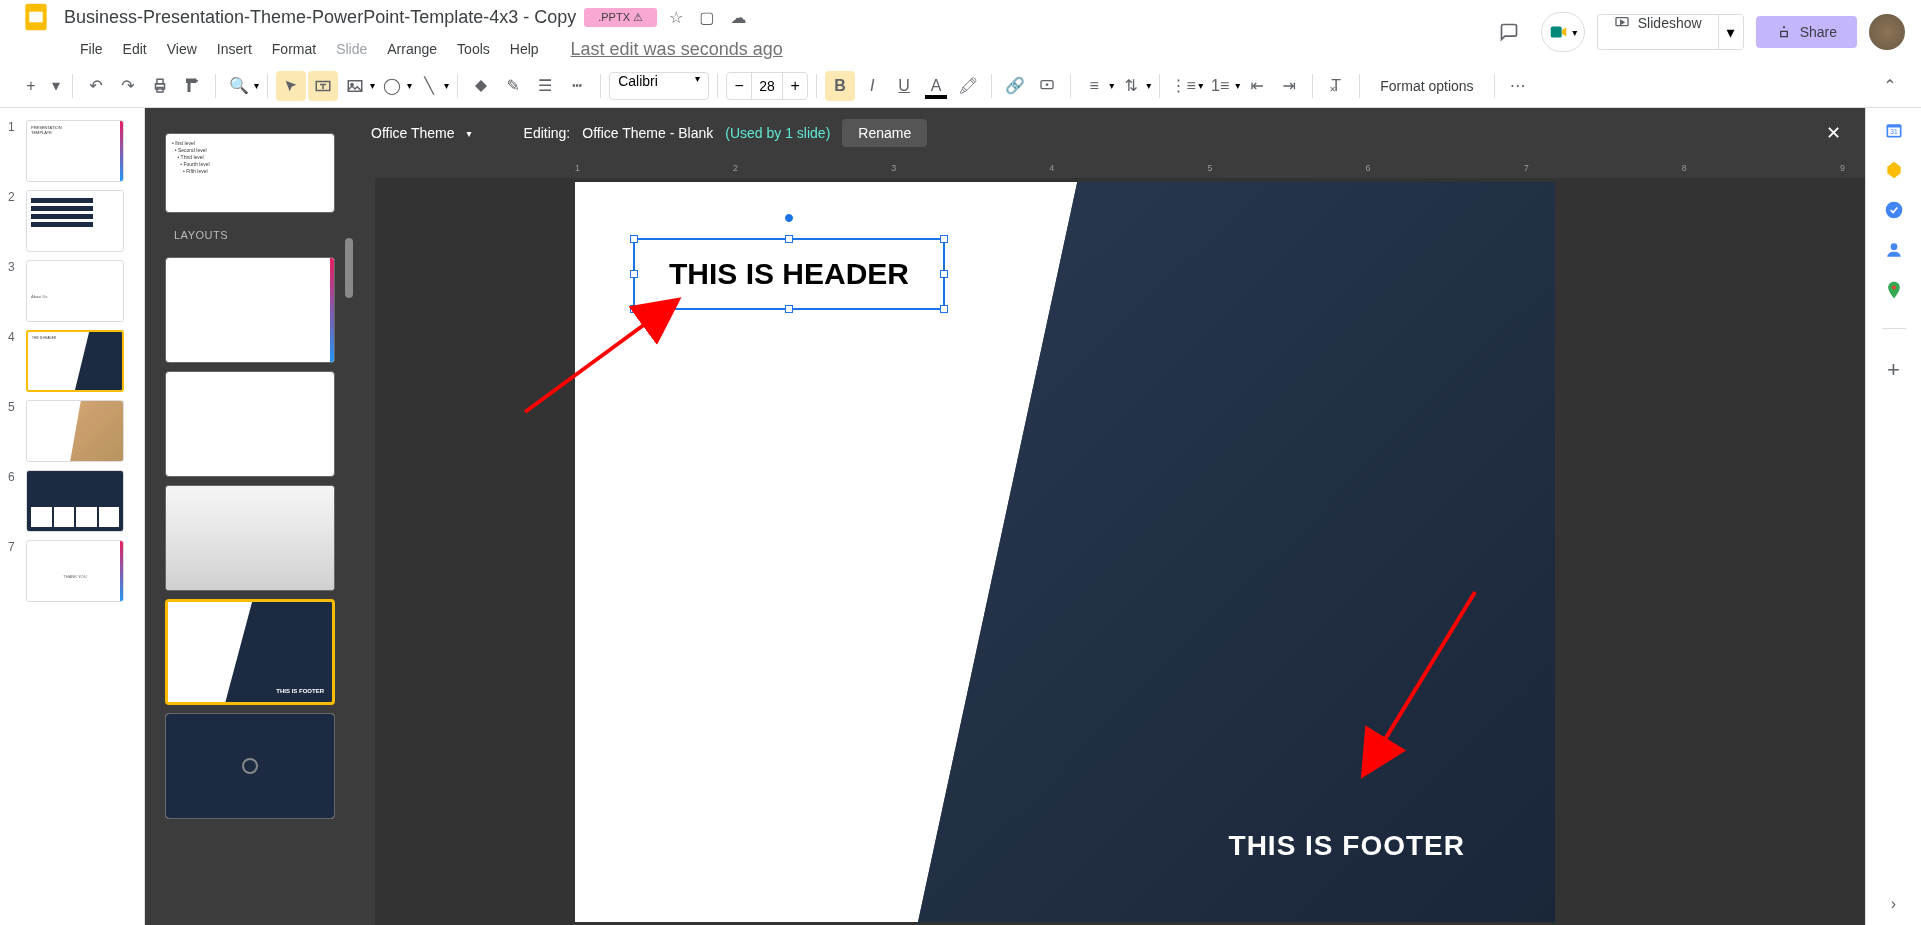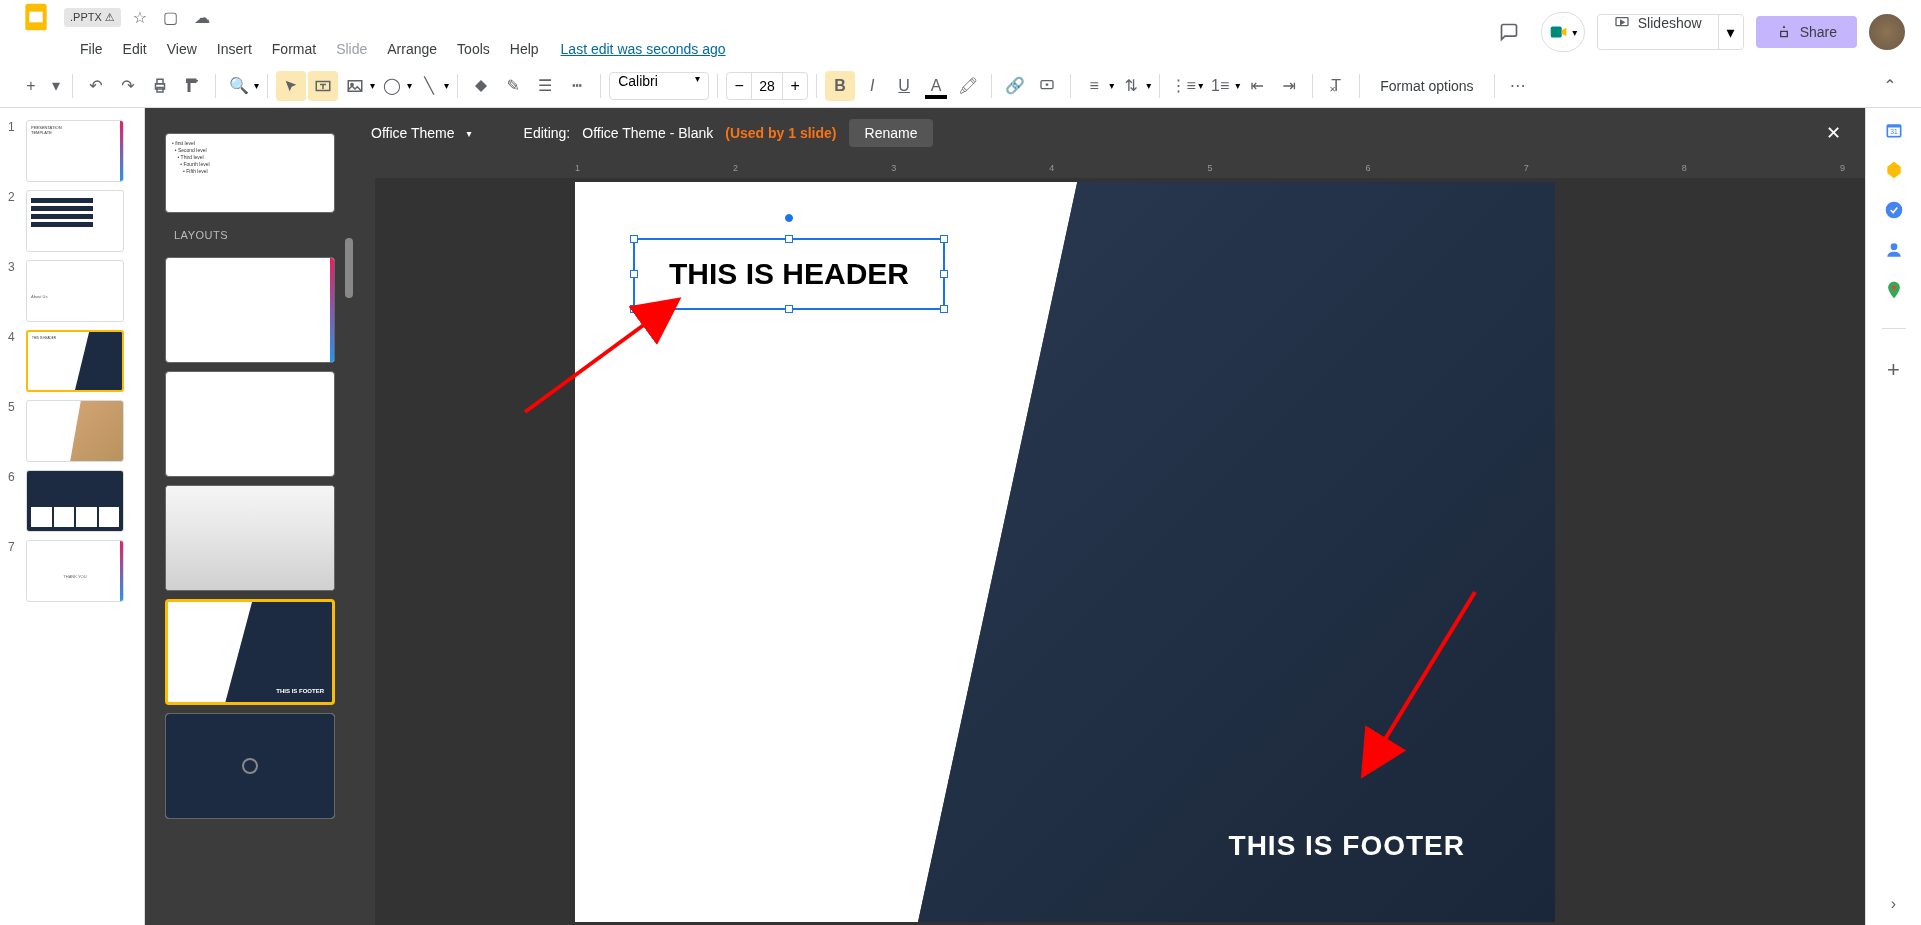--- a/index.html
+++ b/index.html
@@ -2,27 +2,27 @@
 <html><head>
 <meta charset="utf-8">
 <style>
 * { margin: 0; padding: 0; box-sizing: border-box; }
 body { font-family: Arial, sans-serif; background: #fff; overflow: hidden; }
 
 .titlebar { display: flex; align-items: center; padding: 8px 16px; gap: 8px; height: 34px; }
 .logo { width: 40px; height: 40px; display: flex; align-items: center; justify-content: center; }
 .logo svg { width: 32px; height: 32px; }
 .title-text { font-size: 18px; color: #3c4043; }
-.pptx-badge { background: #e5e5e5; color: #3c4043; font-size: 11px; padding: 3px 6px; border-radius: 3px; font-weight: 500; }
+.pptx-badge { background: #f9a8d4; color: #3c4043; font-size: 11px; padding: 3px 14px; border-radius: 3px; font-weight: 500; }
 .title-icon { color: #5f6368; cursor: pointer; padding: 4px; }
 
 .menubar { display: flex; align-items: center; padding: 0 16px 0 72px; height: 30px; gap: 4px; }
 .menu-item { padding: 4px 8px; font-size: 14px; color: #3c4043; cursor: pointer; border-radius: 4px; }
 .menu-item.disabled { color: #9aa0a6; }
-.last-edit { font-size: 14px; color: #0369a1; text-decoration: underline; margin-left: 10px; cursor: pointer; }
+.last-edit { font-size: 18px; color: #737373; text-decoration: underline; margin-left: 20px; cursor: pointer; }
 
 .header-right { position: absolute; right: 16px; top: 12px; display: flex; align-items: center; gap: 12px; }
 .header-btn { width: 40px; height: 40px; border-radius: 50%; display: flex; align-items: center; justify-content: center; cursor: pointer; color: #5f6368; }
 .meet-btn { width: 44px; height: 40px; border-radius: 20px; border: 1px solid #dadce0; display: flex; align-items: center; justify-content: center; cursor: pointer; position: relative; }
 .slideshow-btn { display: flex; align-items: center; border: 1px solid #dadce0; border-radius: 4px; height: 36px; }
 .slideshow-main { padding: 0 16px; display: flex; align-items: flex-start; gap: 8px; font-size: 14px; color: #3c4043; border-right: 1px solid #dadce0; height: 100%; }
 .slideshow-arrow { padding: 0 8px; }
 .share-btn { background: #c4b5fd; color: #3c4043; padding: 8px 20px; border-radius: 4px; font-size: 14px; font-weight: 500; display: flex; align-items: center; gap: 8px; cursor: pointer; }
 .avatar { width: 36px; height: 36px; border-radius: 50%; background: #888; background-image: radial-gradient(#8b7355, #6b5a45); }
 
@@ -50,21 +50,21 @@
 .theme-panel { width: 210px; background: #3c3c3c; color: #fff; overflow-y: auto; padding: 13px; position: relative; }
 .theme-header { padding: 12px 16px; font-size: 14px; }
 .theme-layouts-label { padding: 8px 16px; font-size: 11px; letter-spacing: 0.5px; color: #bbb; }
 .layout-thumb { width: 170px; height: 106px; margin: 8px auto; background: #fff; border: 1px solid #666; border-radius: 4px; display: block; position: relative; overflow: hidden; }
 .layout-thumb.selected { border: 3px solid #fbbc04; }
 .theme-scrollbar { position: absolute; right: 2px; top: 130px; width: 8px; height: 60px; background: #888; border-radius: 4px; }
 
 .editor-area { flex: 1; background: #3c3c3c; display: flex; flex-direction: column; }
 .editing-bar { background: #3c3c3c; color: #fff; padding: 10px 16px; display: flex; align-items: center; gap: 12px; font-size: 14px; }
 .editing-label { color: #ffffff; }
-.used-by { color: #f97316; font-weight: bold; }
+.used-by { color: #5eead4; }
 .rename-btn { background: #555; border: none; color: #fff; padding: 6px 16px; border-radius: 4px; cursor: pointer; font-size: 14px; }
 .close-editing { margin-left: auto; color: #fff; cursor: pointer; font-size: 18px; padding: 4px 8px; }
 
 .canvas-wrap { flex: 1; display: flex; position: relative; }
 .vruler { width: 20px; background: #3c3c3c; }
 .canvas-main { flex: 1; position: relative; background: #333; }
 .hruler { height: 20px; background: #3c3c3c; position: relative; }
 .hruler-marks { position: absolute; left: 200px; right: 20px; height: 100%; display: flex; justify-content: space-between; align-items: center; color: #999; font-size: 9px; }
 
 .slide-canvas { position: absolute; left: 200px; top: 24px; width: 980px; height: 740px; background: #fff; }
@@ -89,20 +89,21 @@
 </head>
 <body>
 
 <div class="titlebar">
   <div class="logo">
     <svg viewBox="0 0 24 24">
         <rect x="4" y="2" width="16" height="20" rx="2" fill="#fbbc04"></rect>
         <rect x="7" y="8" width="10" height="8" fill="#fff"></rect>
       </svg>
   </div>
+  <span class="title-text">Business-Presentation-Theme-PowerPoint-Template-4x3 - Copy</span>
   <span class="pptx-badge">.PPTX ⚠</span>
   <span class="title-icon">☆</span>
   <span class="title-icon">▢</span>
   <span class="title-icon">☁</span>
 </div>
 
 <div class="menubar">
   <span class="menu-item">File</span>
   <span class="menu-item">Edit</span>
   <span class="menu-item">View</span>

